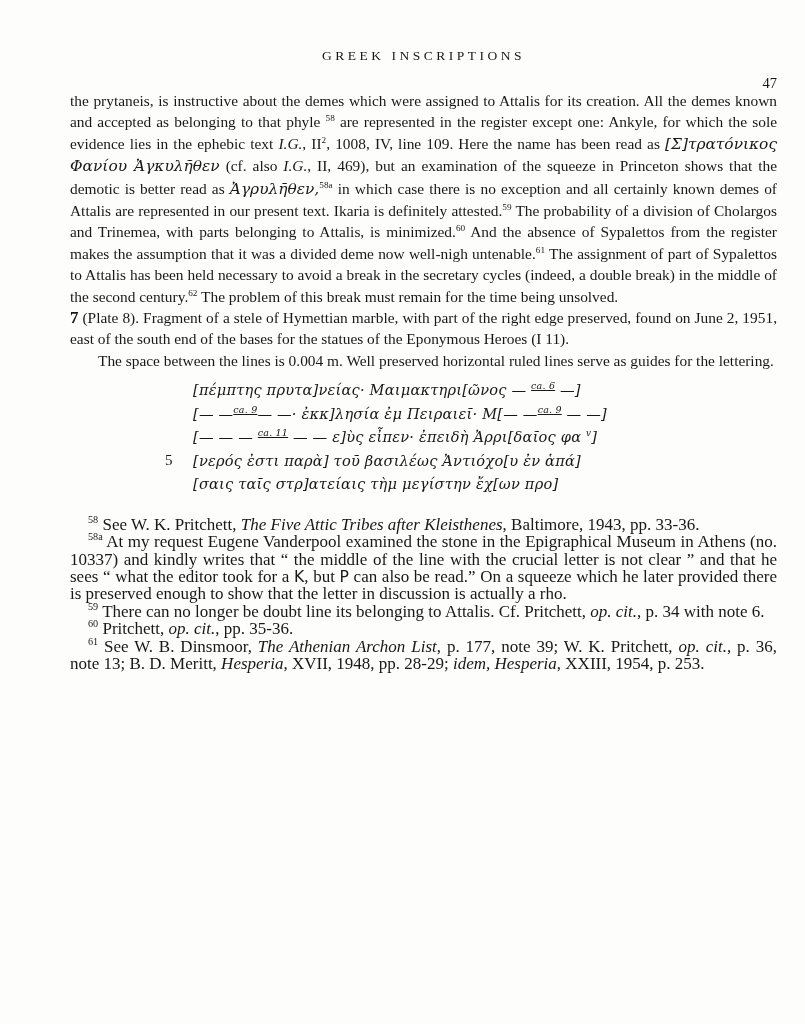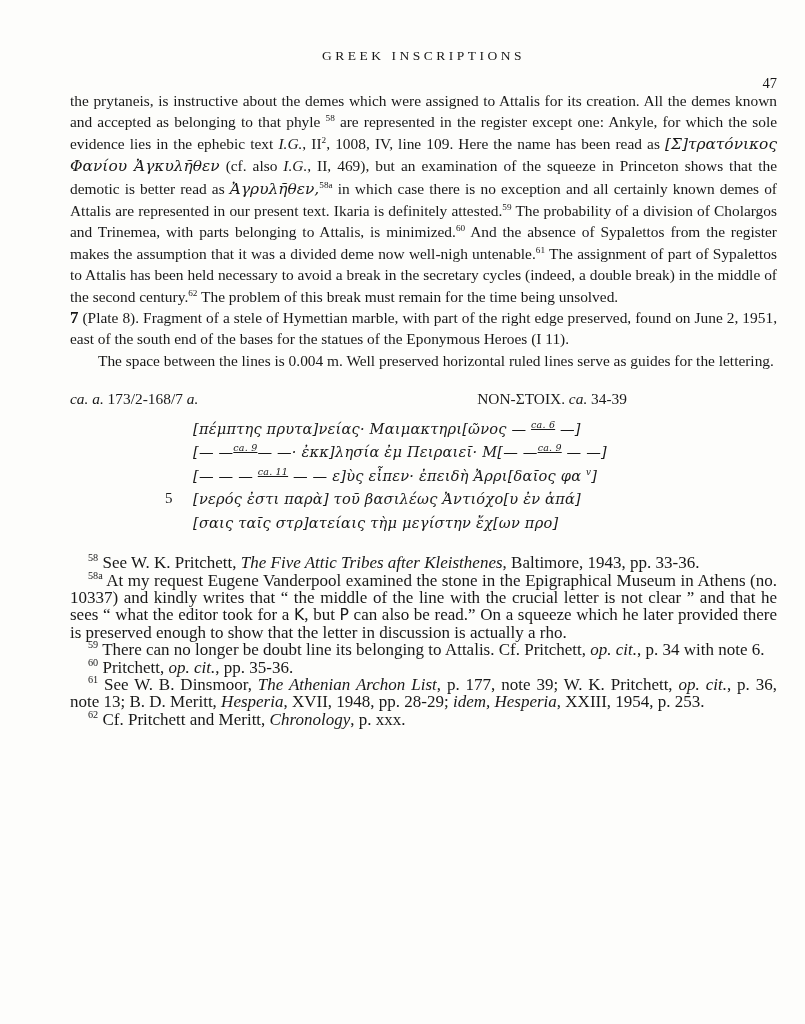--- a/index.html
+++ b/index.html
@@ -54,24 +54,20 @@
     <div class="page-number">47</div>
   </header>
 
   <p class="para"><span>the prytaneis, is instructive about the demes which were assigned to Attalis for its creation.  All the demes known and accepted as belonging to that phyle </span><sup>58</sup><span> are represented in the register except one:  Ankyle, for which the sole evidence lies in the ephebic text </span><span class="s-i">I.G.</span><span>, II</span><sup>2</sup><span>, 1008, IV, line 109.  Here the name has been read as </span><span class="s-g">[Σ]τρατόνικος Φανίου Ἀγκυλῆθεν</span><span> (cf. also </span><span class="s-i">I.G.</span><span>, II, 469), but an examination of the squeeze in Princeton shows that the demotic is better read as </span><span class="s-g">Ἀγρυλῆθεν,</span><sup>58a</sup><span> in which case there is no exception and all certainly known demes of Attalis are represented in our present text.  Ikaria is definitely attested.</span><sup>59</sup><span>  The probability of a division of Cholargos and Trinemea, with parts belonging to Attalis, is minimized.</span><sup>60</sup><span>  And the absence of Sypalettos from the register makes the assumption that it was a divided deme now well-nigh untenable.</span><sup>61</sup><span>  The assignment of part of Sypalettos to Attalis has been held necessary to avoid a break in the secretary cycles (indeed, a double break) in the middle of the second century.</span><sup>62</sup><span>  The problem of this break must remain for the time being unsolved.</span></p>
 
   <p class="para entry-para"><span class="s-b">7</span><span> (Plate 8).  Fragment of a stele of Hymettian marble, with part of the right edge preserved, found on June 2, 1951, east of the south end of the bases for the statues of the Eponymous Heroes (I 11).</span></p>
 
 
   <p class="para indent"><span>The space between the lines is 0.004 m.  Well preserved horizontal ruled lines serve as guides for the lettering.</span></p>
 
-  <div class="date-line">
-    <span class="date-left"><span class="s-i">ca. a.</span><span> 173/2-168/7 </span><span class="s-i">a.</span></span>
-    <span class="date-right"><span>ΝΟΝ-ΣΤΟΙΧ. </span><span class="s-i">ca.</span><span> 34-39</span></span>
-  </div>
 
   <div class="inscription">
     <div class="insc-row">
       <span class="insc-num"></span>
       <span class="insc-text"><span>[πέμπτης πρυτα]νείας· Μαιμακτηρι[ῶνος — </span><span class="s-lac">ca. 6</span><span> —]</span></span>
     </div>
     <div class="insc-row">
       <span class="insc-num"></span>
       <span class="insc-text"><span>[— —</span><span class="s-lac">ca. 9</span><span>— —· ἐκκ]λησία ἐμ Πειραιεῖ· Μ[— —</span><span class="s-lac">ca. 9</span><span> — —]</span></span>
     </div>
@@ -88,16 +84,15 @@
       <span class="insc-text"><span>[σαις ταῖς στρ]ατείαις τὴμ μεγίστην ἔχ[ων προ]</span></span>
     </div>
   </div>
 
   <div class="footnotes">
     <p class="fn"><sup>58</sup><span> See W. K. Pritchett, </span><span class="s-i">The Five Attic Tribes after Kleisthenes</span><span>, Baltimore, 1943, pp. 33-36.</span></p>
     <p class="fn"><sup>58a</sup><span> At my request Eugene Vanderpool examined the stone in the Epigraphical Museum in Athens (no. 10337) and kindly writes that “ the middle of the line with the crucial letter is not clear ” and that he sees “ what the editor took for a </span><span class="s-sans">K</span><span>, but </span><span class="s-sans">P</span><span> can also be read.”  On a squeeze which he later provided there is preserved enough to show that the letter in discussion is actually a rho.</span></p>
     <p class="fn"><sup>59</sup><span> There can no longer be doubt line its belonging to Attalis.  Cf. Pritchett, </span><span class="s-i">op. cit.</span><span>, p. 34 with note 6.</span></p>
     <p class="fn"><sup>60</sup><span> Pritchett, </span><span class="s-i">op. cit.</span><span>, pp. 35-36.</span></p>
     <p class="fn"><sup>61</sup><span> See W. B. Dinsmoor, </span><span class="s-i">The Athenian Archon List</span><span>, p. 177, note 39; W. K. Pritchett, </span><span class="s-i">op. cit.</span><span>, p. 36, note 13; B. D. Meritt, </span><span class="s-i">Hesperia</span><span>, XVII, 1948, pp. 28-29; </span><span class="s-i">idem, Hesperia</span><span>, XXIII, 1954, p. 253.</span></p>
-    <p class="fn"><sup>62</sup><span> Cf. Pritchett and Meritt, </span><span class="s-i">Chronology</span><span>, p. xxx.</span></p>
   </div>
 
 </div>
 
 </body></html>

